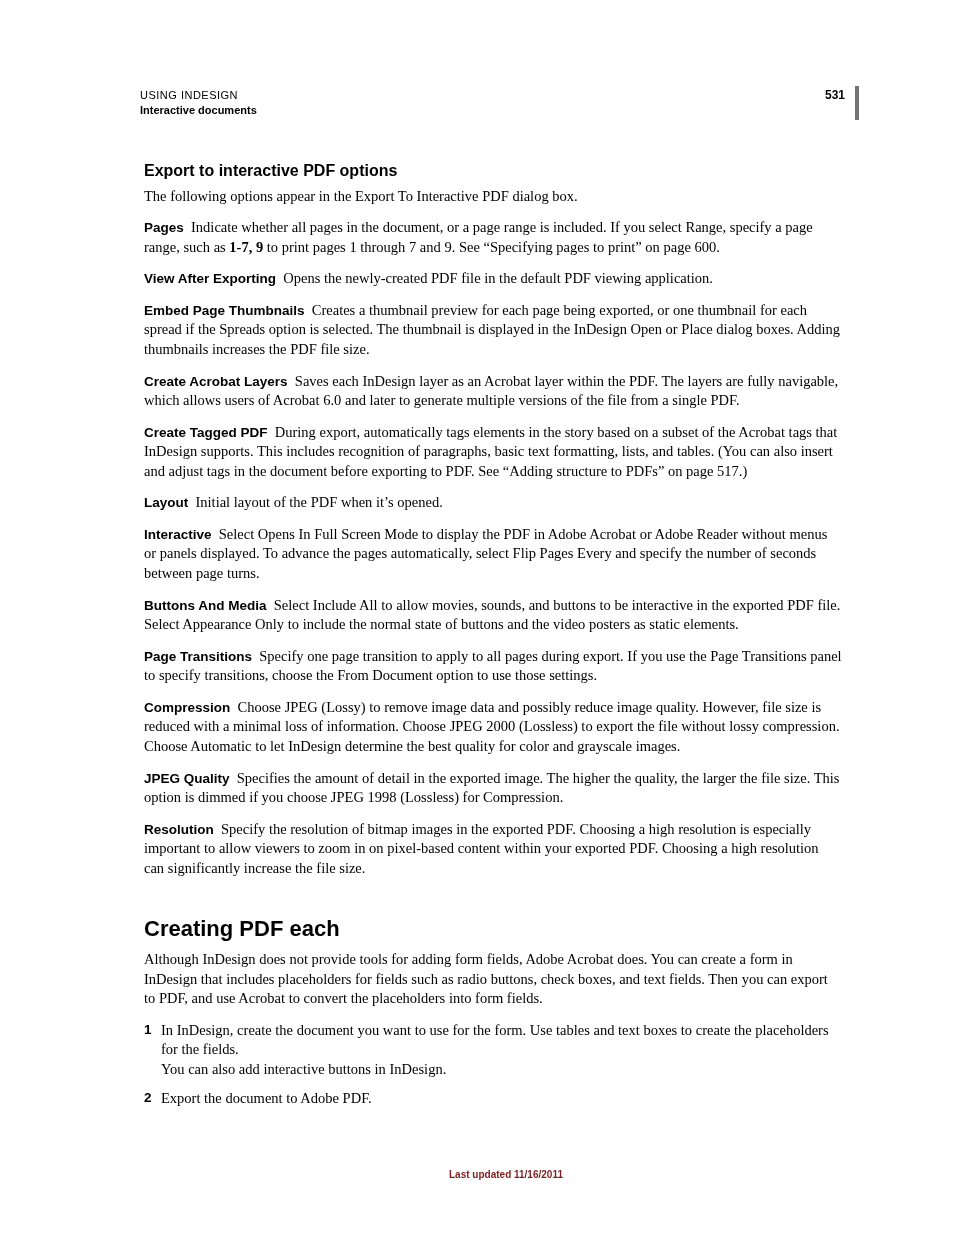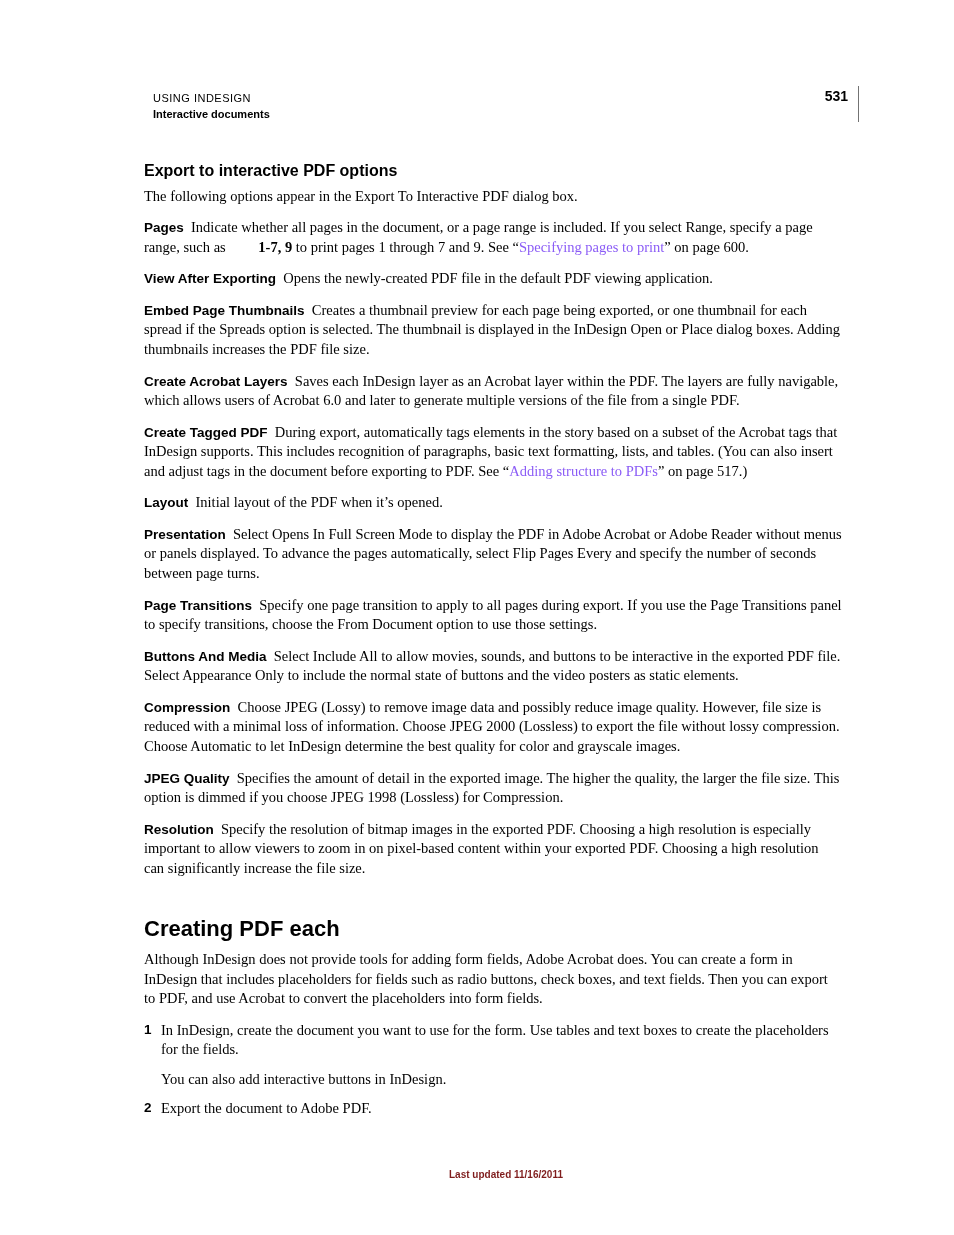--- a/index.html
+++ b/index.html
@@ -7,37 +7,37 @@
     font-family: "Minion Pro", Georgia, serif;
     background: #fff;
     width: 954px;
     height: 1235px;
     position: relative;
     color: #000;
   }
   .header {
     position: absolute;
     top: 86px;
-    left: 153px;
+    left: 140px;
     right: 95px;
     display: flex;
     justify-content: space-between;
-    align-items: flex-end;
+    align-items: center;
   }
   .header-left {
     font-size: 11px;
     line-height: 1.4;
   }
   .header-line1 { font-family: "Myriad Pro", Arial, sans-serif; letter-spacing: 0.5px; }
   .header-line2 { font-family: Liberation Sans, sans-serif; font-weight: bold; }
   .header-right {
     font-family: "Myriad Pro", Arial, sans-serif;
     font-weight: bold;
-    font-size: 14px;
-    border-right: 1px solid #737373;
+    font-size: 12px;
+    border-right: 4px solid #737373;
     padding-right: 10px;
     padding-bottom: 18px;
     padding-top: 2px;
   }
   .content {
     position: absolute;
     top: 160px;
     left: 144px;
     width: 698px;
     font-size: 14.5px;
@@ -56,42 +56,42 @@
     margin-top: 36px;
     margin-bottom: 6px;
   }
   .para { margin-bottom: 12px; }
   .opt-label {
     font-family: "Myriad Pro", Arial, sans-serif;
     font-weight: bold;
     font-size: 13.5px;
     text-align: right;
   }
-  .link { color: #8b5cf6; }
-  .inline-bold { font-weight: bold; margin-left: 29px; }
+  .link { color: #000000; }
+  .inline-bold { font-weight: bold; }
   ol.steps {
     list-style: none;
     margin: 0;
     padding: 0;
   }
   ol.steps li {
     display: flex;
     margin-bottom: 10px;
   }
   ol.steps li .num {
     font-family: "Myriad Pro", Arial, sans-serif;
     font-weight: bold;
     font-size: 13.5px;
     width: 17px;
     flex-shrink: 0;
   }
   ol.steps li .body {
     flex: 1;
   }
-  .step-sub { margin-top: 10px; }
+  .step-sub { }
   .footer {
     position: absolute;
     bottom: 55px;
     left: 0;
     width: 100%;
     text-align: center;
     font-family: "Myriad Pro", Arial, sans-serif;
     font-weight: bold;
     color: #7f1d1d;
     font-size: 10px;
@@ -133,29 +133,29 @@
   <div class="para">
     <span class="opt-label">Create Tagged PDF</span>&nbsp;&nbsp;<span>During export, automatically tags elements in the story based on a subset of the Acrobat tags that InDesign supports. This includes recognition of paragraphs, basic text formatting, lists, and tables. (You can also insert and adjust tags in the document before exporting to PDF. See “</span><span class="link">Adding structure to PDFs</span><span>” on page 517.)</span>
   </div>
 
 
   <div class="para">
     <span class="opt-label">Layout</span>&nbsp;&nbsp;<span>Initial layout of the PDF when it’s opened.</span>
   </div>
 
   <div class="para">
-    <span class="opt-label">Presentation</span>&nbsp;&nbsp;<span>Select Opens In Full Screen Mode to display the PDF in Adobe Acrobat or Adobe Reader without menus or panels displayed. To advance the pages automatically, select Flip Pages Every and specify the number of seconds between page turns.</span>
+    <span class="opt-label">Interactive</span>&nbsp;&nbsp;<span>Select Opens In Full Screen Mode to display the PDF in Adobe Acrobat or Adobe Reader without menus or panels displayed. To advance the pages automatically, select Flip Pages Every and specify the number of seconds between page turns.</span>
+  </div>
+
+  <div class="para">
+    <span class="opt-label">Buttons And Media</span>&nbsp;&nbsp;<span>Select Include All to allow movies, sounds, and buttons to be interactive in the exported PDF file. Select Appearance Only to include the normal state of buttons and the video posters as static elements.</span>
   </div>
 
   <div class="para">
     <span class="opt-label">Page Transitions</span>&nbsp;&nbsp;<span>Specify one page transition to apply to all pages during export. If you use the Page Transitions panel to specify transitions, choose the From Document option to use those settings.</span>
-  </div>
-
-  <div class="para">
-    <span class="opt-label">Buttons And Media</span>&nbsp;&nbsp;<span>Select Include All to allow movies, sounds, and buttons to be interactive in the exported PDF file. Select Appearance Only to include the normal state of buttons and the video posters as static elements.</span>
   </div>
 
   <div class="para">
     <span class="opt-label">Compression</span>&nbsp;&nbsp;<span>Choose JPEG (Lossy) to remove image data and possibly reduce image quality. However, file size is reduced with a minimal loss of information. Choose JPEG 2000 (Lossless) to export the file without lossy compression. Choose Automatic to let InDesign determine the best quality for color and grayscale images.</span>
   </div>
 
   <div class="para">
     <span class="opt-label">JPEG Quality</span>&nbsp;&nbsp;<span>Specifies the amount of detail in the exported image. The higher the quality, the larger the file size. This option is dimmed if you choose JPEG 1998 (Lossless) for Compression.</span>
   </div>
 

